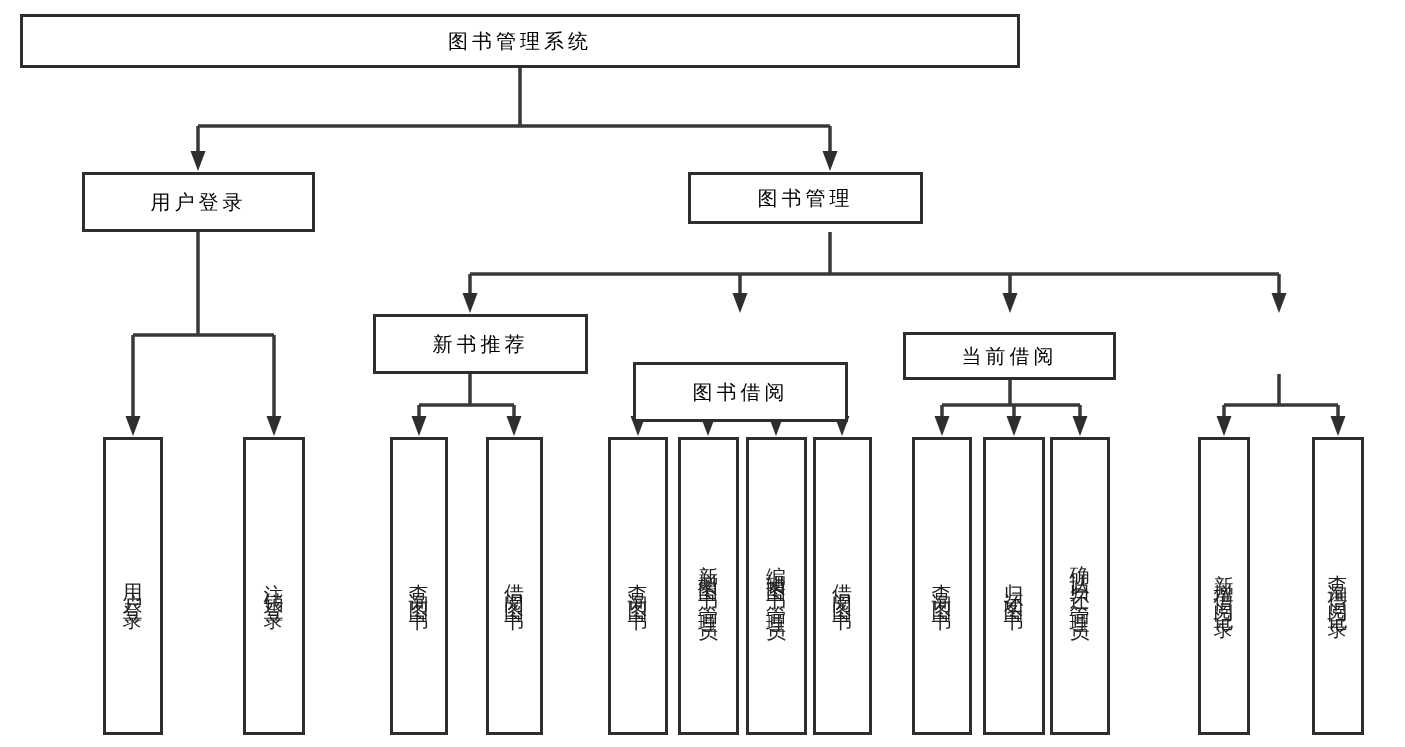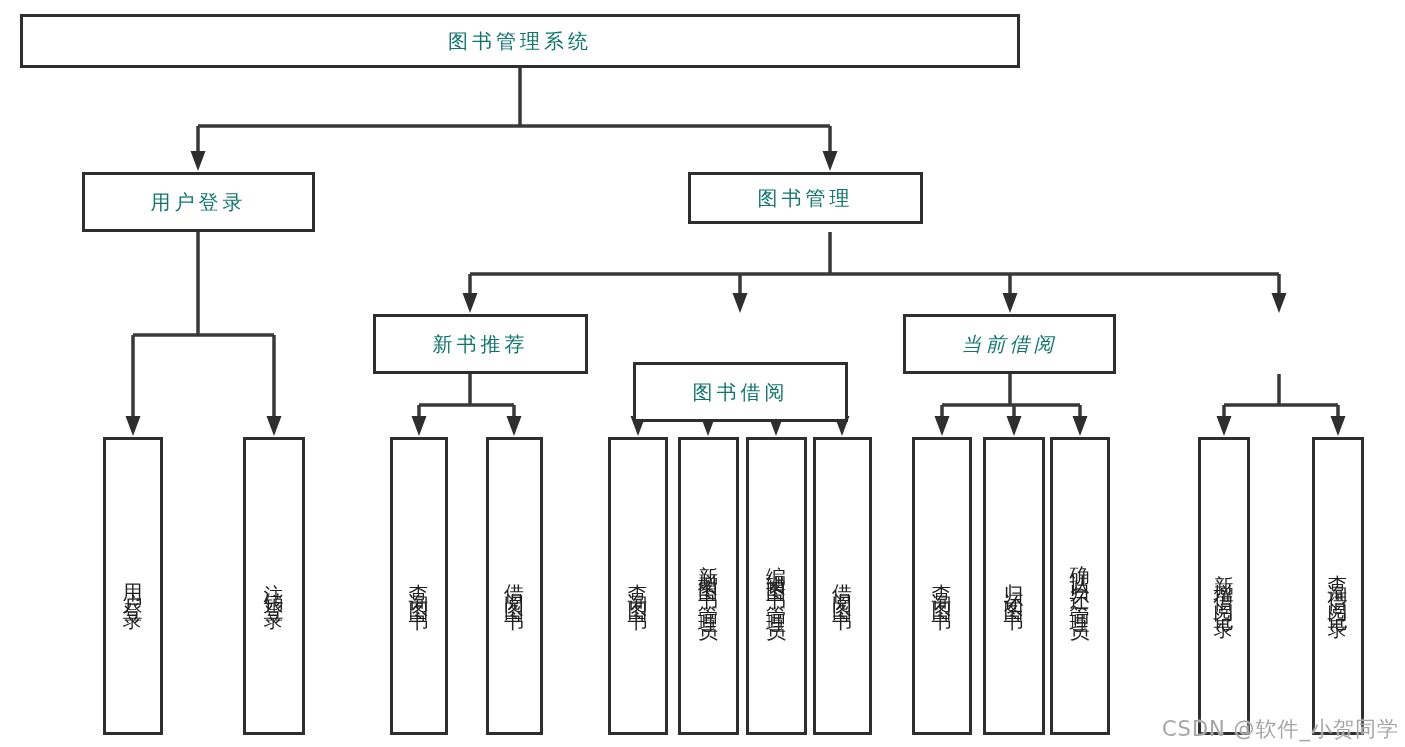--- a/index.html
+++ b/index.html
@@ -19,21 +19,21 @@
   .hbox {
     position: absolute;
     box-sizing: border-box;
     border: 3px solid #2e2e2e;
     background: #ffffff;
     display: flex;
     align-items: center;
     justify-content: center;
     font-size: 20px;
     letter-spacing: 4px;
-    color: #0f766e;
+    color: #000000;
     white-space: nowrap;
   }
   .leaf {
     position: absolute;
     box-sizing: border-box;
     border: 3px solid #2e2e2e;
     background: #ffffff;
     top: 437px;
     height: 298px;
     display: flex;
@@ -133,21 +133,21 @@
     </g>
   </svg>
 
   <div class="hbox" style="left:20px; top:14px; width:1000px; height:54px;">图书管理系统</div>
 
   <div class="hbox" style="left:82px; top:172px; width:233px; height:60px;">用户登录</div>
   <div class="hbox" style="left:688px; top:172px; width:235px; height:52px;">图书管理</div>
 
   <div class="hbox" style="left:373px; top:314px; width:215px; height:60px;">新书推荐</div>
   <div class="hbox" style="left:633px; top:314px; width:215px; height:60px;margin-top:48px;">图书借阅</div>
-  <div class="hbox" style="left:903px; top:314px; width:213px; height:60px;font-style:italic;">当前借阅</div>
+  <div class="hbox" style="left:903px; top:332px; width:213px; height:48px;">当前借阅</div>
 
   <div class="leaf" style="left:103px; width:60px;">
     <span class="vtext">用户登录</span>
   </div>
   <div class="leaf" style="left:243px; width:62px;">
     <span class="vtext">注销登录</span>
   </div>
 
   <div class="leaf" style="left:390px; width:58px;">
     <span class="vtext">查询图书</span>
@@ -179,15 +179,14 @@
     <span class="vtext">确认归还（管理员）</span>
   </div>
 
   <div class="leaf" style="left:1198px; width:52px;">
     <span class="vtext">新增借阅记录</span>
   </div>
   <div class="leaf" style="left:1312px; width:52px;">
     <span class="vtext">查询借阅记录</span>
   </div>
 
-  <div class="watermark">CSDN @软件_小贺同学</div>
 
 </div>
 
 </body></html>

